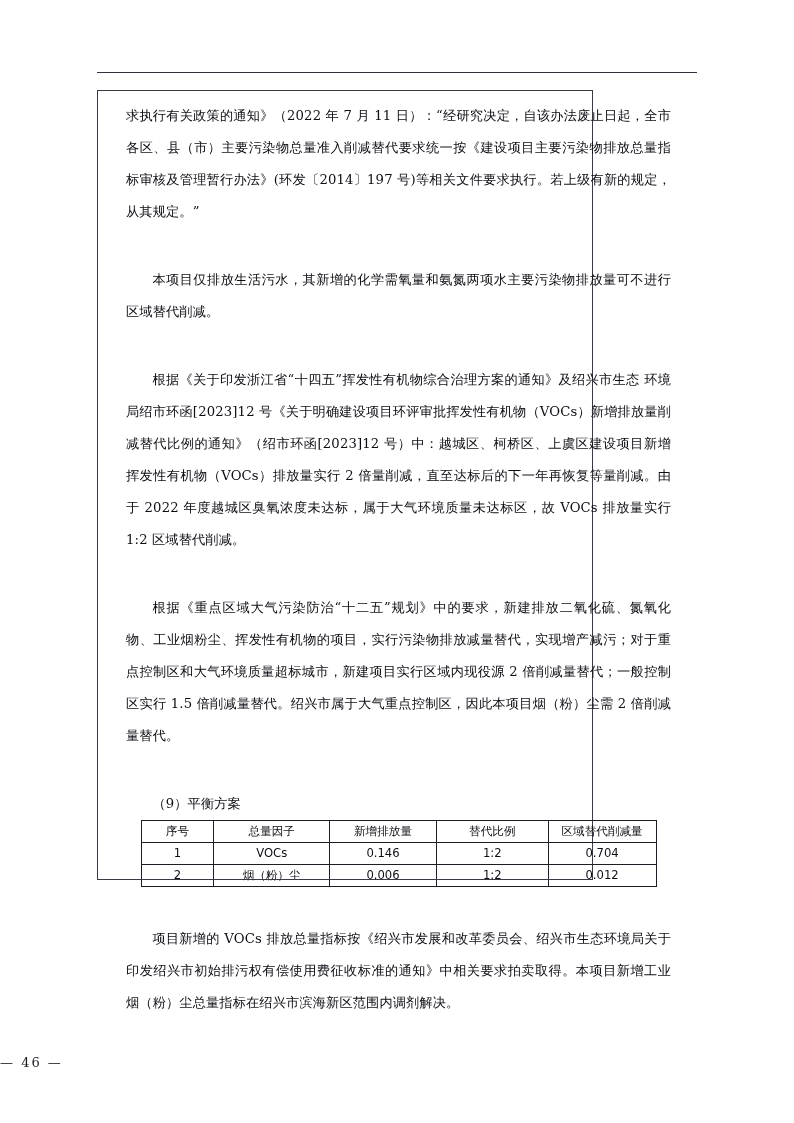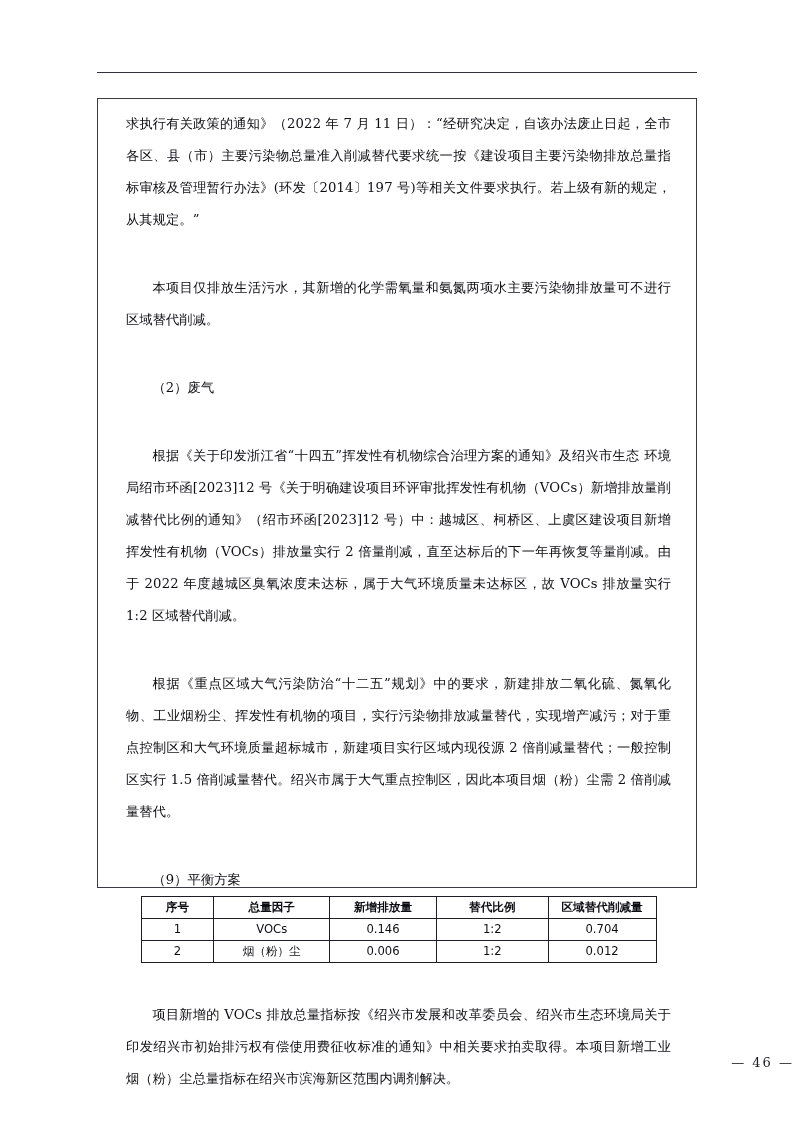--- a/index.html
+++ b/index.html
@@ -32,22 +32,22 @@
     top: 72px;
     width: 600px;
     height: 1px;
     background: #32323c;
   }
 
   
   .content-box {
     position: absolute;
     left: 97px;
-    top: 98px;
-    width: 600px;
+    top: 90px;
+    width: 496px;
     height: 790px;
     border-left: 1.2px solid #3a3a44;
     border-right: 1.2px solid #3a3a44;
   }
   .content-box:before {
     content: "";
     position: absolute;
     left: -1.2px; right: -1.2px;
     top: 0;
     height: 1.2px;
@@ -96,56 +96,55 @@
     font-size: 11.6px;
     font-family: "DejaVu Sans", "Liberation Sans", sans-serif;
   }
   table.data th, table.data td {
     border: 1px solid #1d1d26;
     text-align: center;
     padding: 2px 2px;
     height: 21px;
     line-height: 17px;
   }
-  table.data th { font-weight: bold; }
+  table.data th { font-weight: normal; }
   table.data td { font-weight: normal; }
   table.data col.c1 { width: 73px; }
   table.data col.c2 { width: 116px; }
   table.data col.c3 { width: 107px; }
   table.data col.c4 { width: 112px; }
   table.data col.c5 { width: 108px; }
 
   .after-table { margin-top: 2px; }
 
   
   .footer {
     position: absolute;
     left: 0;
     top: 1055px;
     width: 794px;
-    text-align: right;
+    text-align: left;
     font-size: 13px;
     font-family: "DejaVu Serif", "Liberation Serif", serif;
     color: #1b1b22;
     letter-spacing: 2px;
   }
 </style>
 </head>
 <body>
 
 <div class="page">
 
   <div class="header-rule"></div>
 
   <div class="content-box">
     <div class="inner">
 
       <p class="body">求执行有关政策的通知》（2022 年 7 月 11 日）：“经研究决定，自该办法废止日起，全市各区、县（市）主要污染物总量准入削减替代要求统一按《建设项目主要污染物排放总量指标审核及管理暂行办法》(环发〔2014〕197 号)等相关文件要求执行。若上级有新的规定，从其规定。”</p>
       <p class="body indent">本项目仅排放生活污水，其新增的化学需氧量和氨氮两项水主要污染物排放量可不进行区域替代削减。</p>
-      <p class="body indent">（2）废气</p>
       <p class="body indent">根据《关于印发浙江省“十四五”挥发性有机物综合治理方案的通知》及绍兴市生态 环境局绍市环函[2023]12 号《关于明确建设项目环评审批挥发性有机物（VOCs）新增排放量削减替代比例的通知》（绍市环函[2023]12 号）中：越城区、柯桥区、上虞区建设项目新增挥发性有机物（VOCs）排放量实行 2 倍量削减，直至达标后的下一年再恢复等量削减。由于 2022 年度越城区臭氧浓度未达标，属于大气环境质量未达标区，故 VOCs 排放量实行 1:2 区域替代削减。</p>
       <p class="body indent">根据《重点区域大气污染防治“十二五”规划》中的要求，新建排放二氧化硫、氮氧化物、工业烟粉尘、挥发性有机物的项目，实行污染物排放减量替代，实现增产减污；对于重点控制区和大气环境质量超标城市，新建项目实行区域内现役源 2 倍削减量替代；一般控制区实行 1.5 倍削减量替代。绍兴市属于大气重点控制区，因此本项目烟（粉）尘需 2 倍削减量替代。</p>
       <p class="body indent">（9）平衡方案</p>
 
 
       <table class="data">
         <colgroup>
           <col class="c1">
             <col class="c2">
             <col class="c3">

